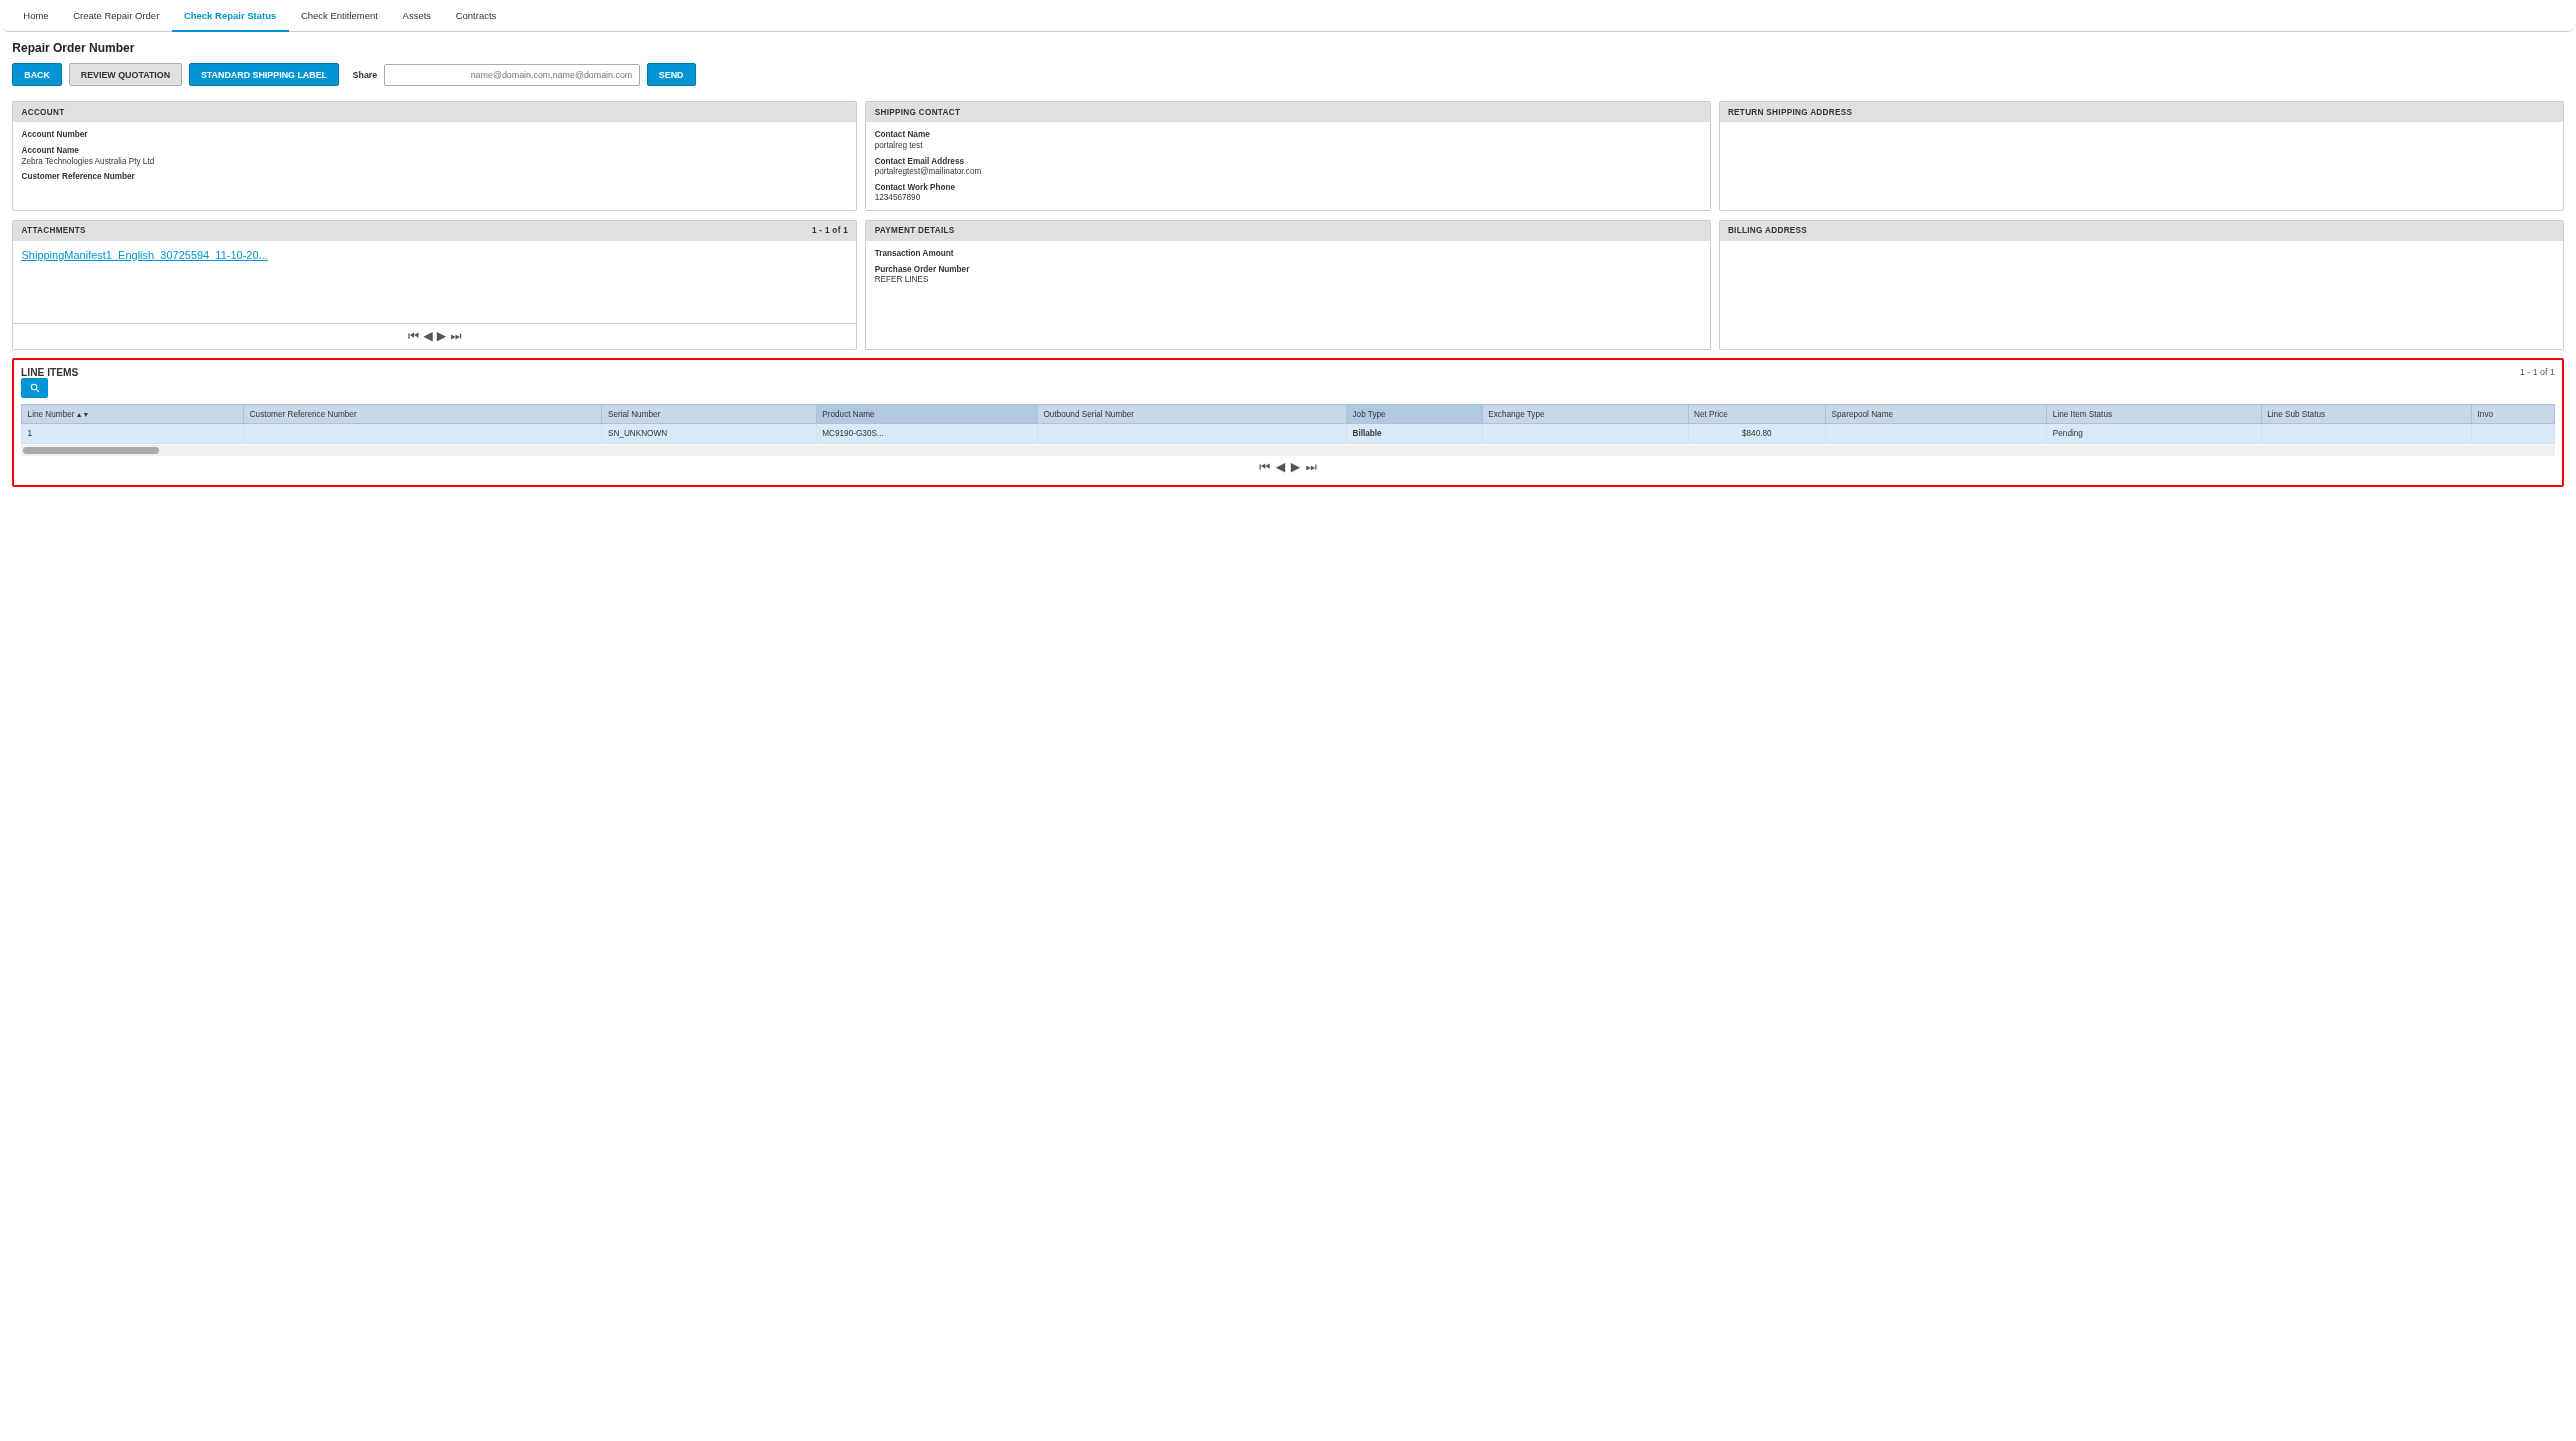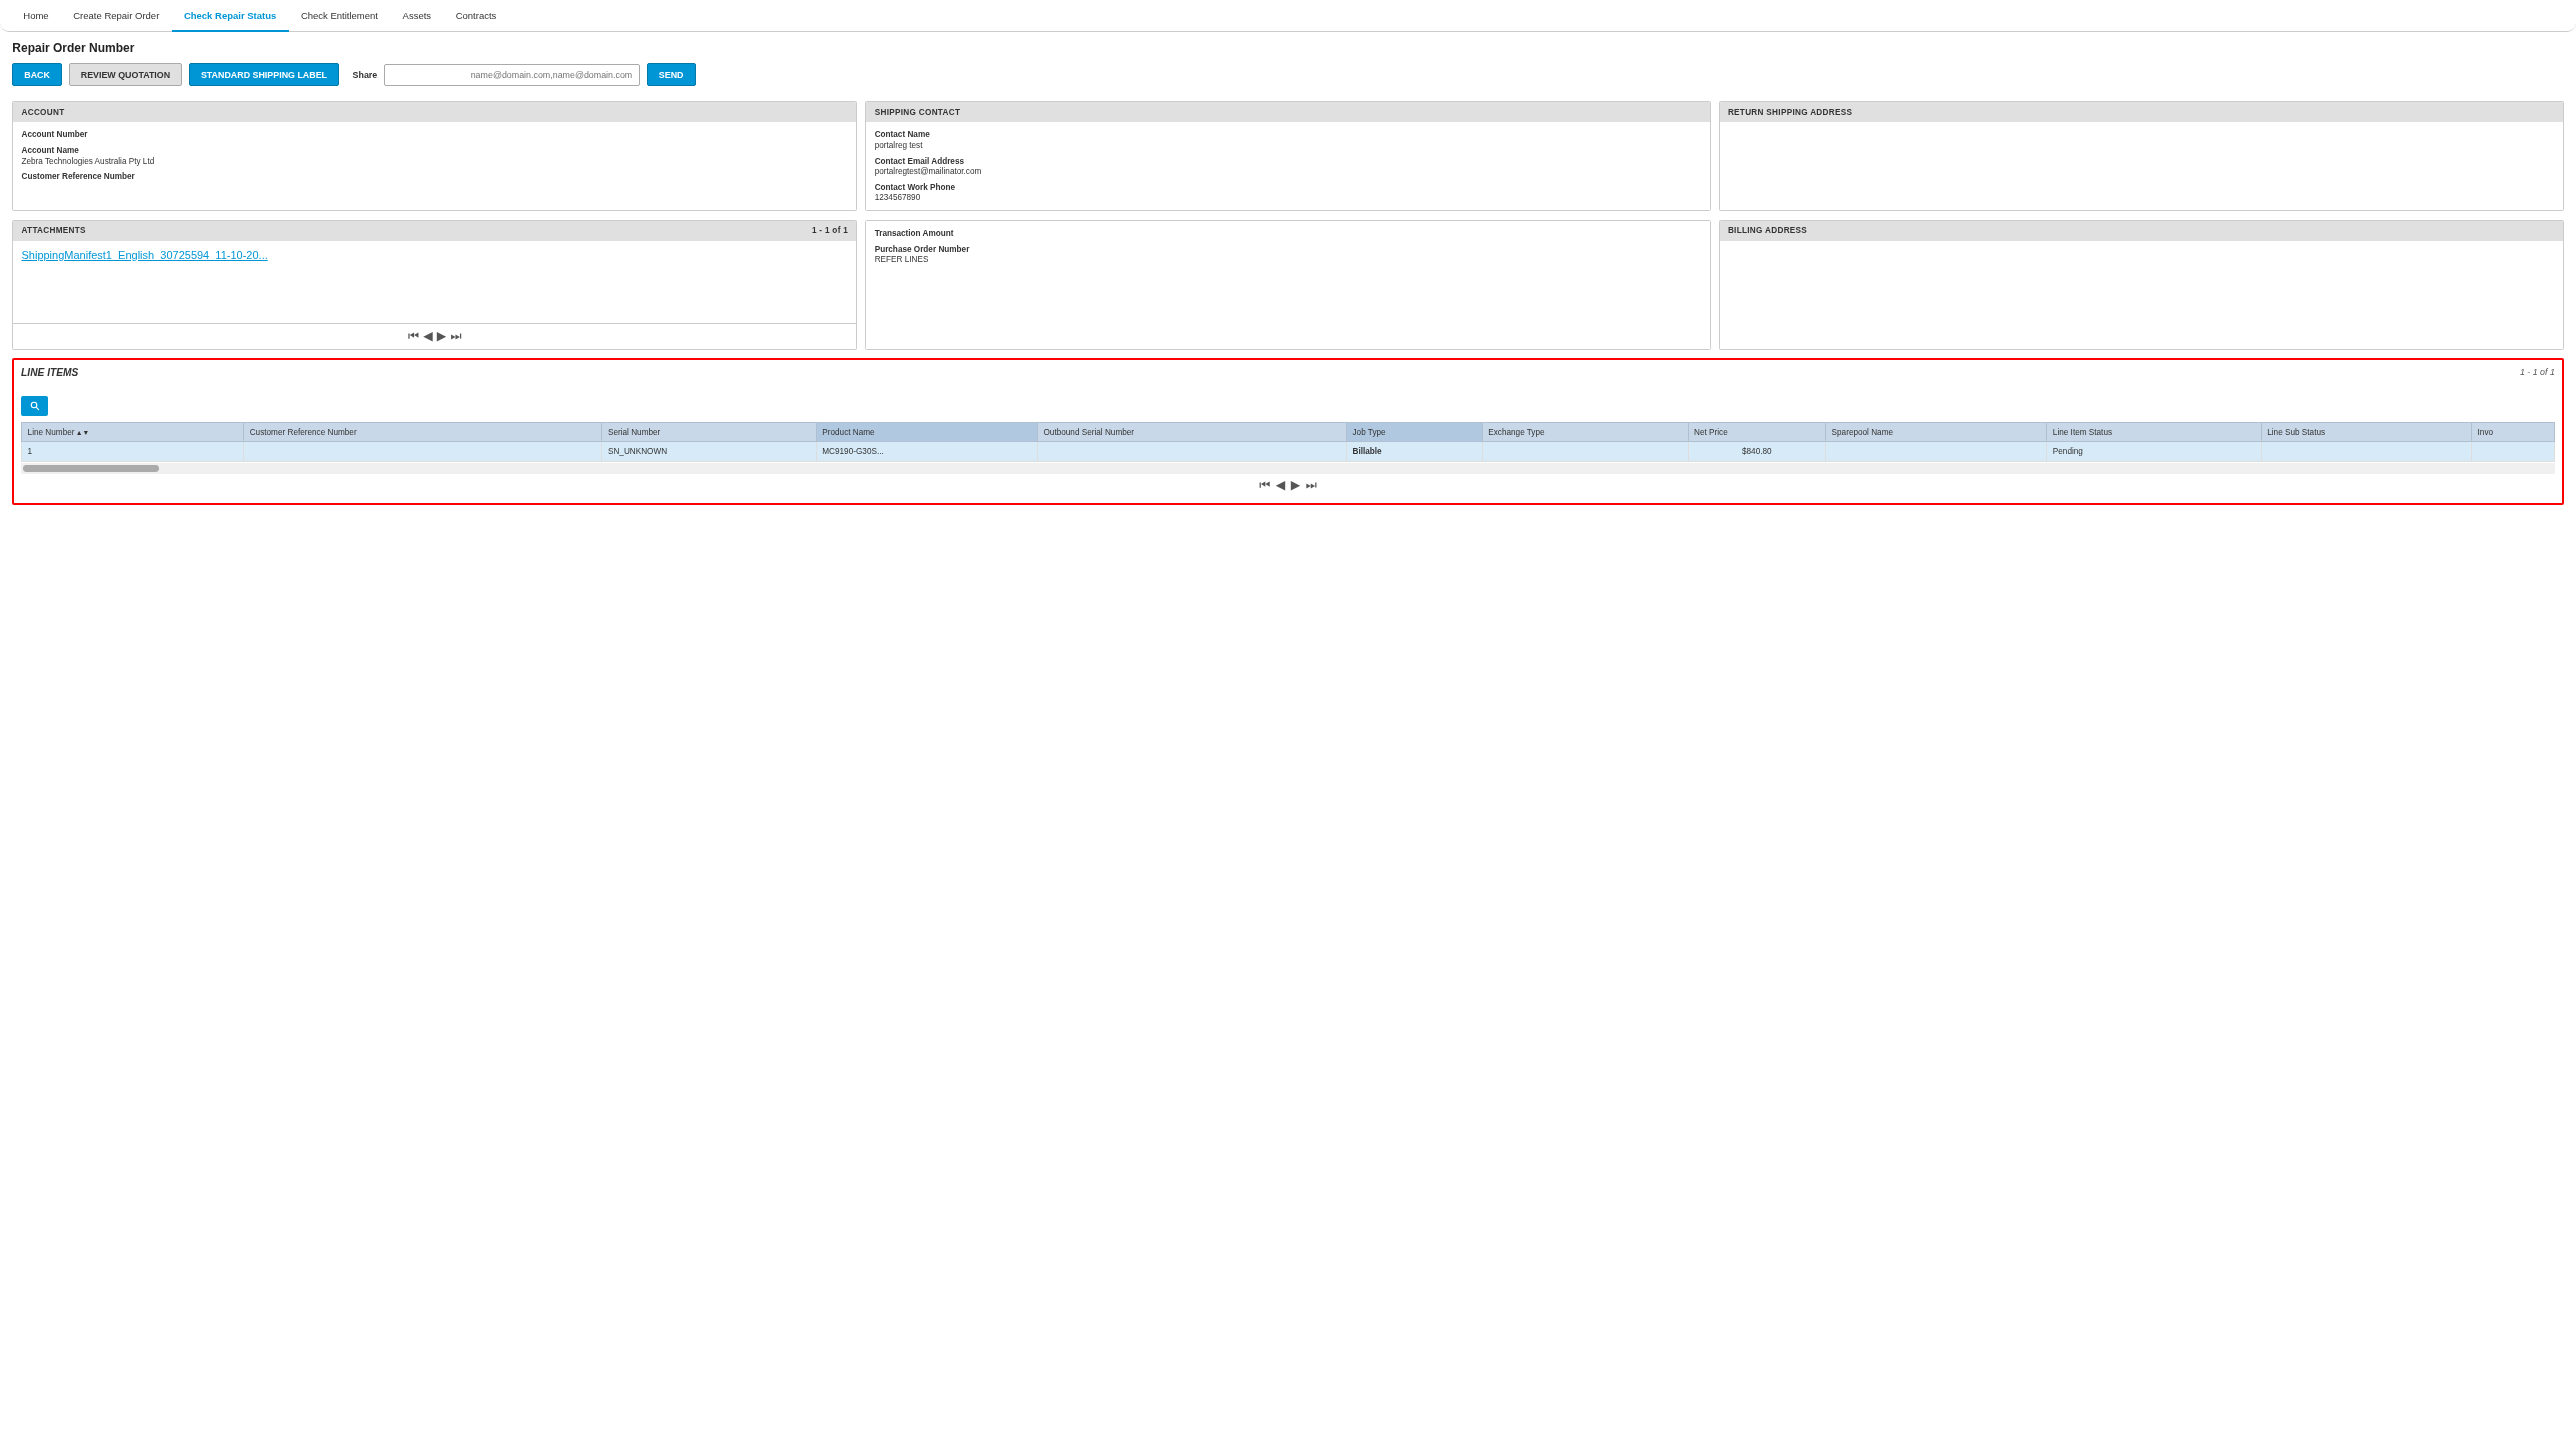--- a/index.html
+++ b/index.html
@@ -114,22 +114,21 @@
       border: 2px solid red;
       border-radius: 2px;
       margin-top: 6.8px;
       background: #fff;
       padding: 6.8px;
     }
     .line-items-header {
       display: flex;
       justify-content: space-between;
       align-items: center;
-      margin-bottom: 18px;
-      font-style: italic;
+      margin-bottom: 0;
     }
     .line-items-title { font-weight: bold; font-size: 10.2px; }
     .line-items-count { font-size: 8.9px; color: #555; }
     .search-btn {
       background: #0096d6;
       border: none;
       padding: 4.8px 8.2px;
       cursor: pointer;
       border-radius: 2px;
       display: inline-flex;
@@ -256,20 +255,23 @@
       </div>
       <div class="pagination-controls">
         <span class="pag-btn">⏮</span>
         <span class="pag-btn">◀</span>
         <span class="pag-btn">▶</span>
         <span class="pag-btn">⏭</span>
       </div>
     </div>
 
     <div class="panel">
+      <div class="panel-header">
+        <span>PAYMENT DETAILS</span>
+      </div>
       <div class="panel-body">
         <div class="field-label">Transaction Amount</div>
         <div class="field-value"></div>
         <div class="field-label">Purchase Order Number</div>
         <div class="field-value">REFER LINES</div>
       </div>
     </div>
 
     <div class="panel">
       <div class="panel-header">

